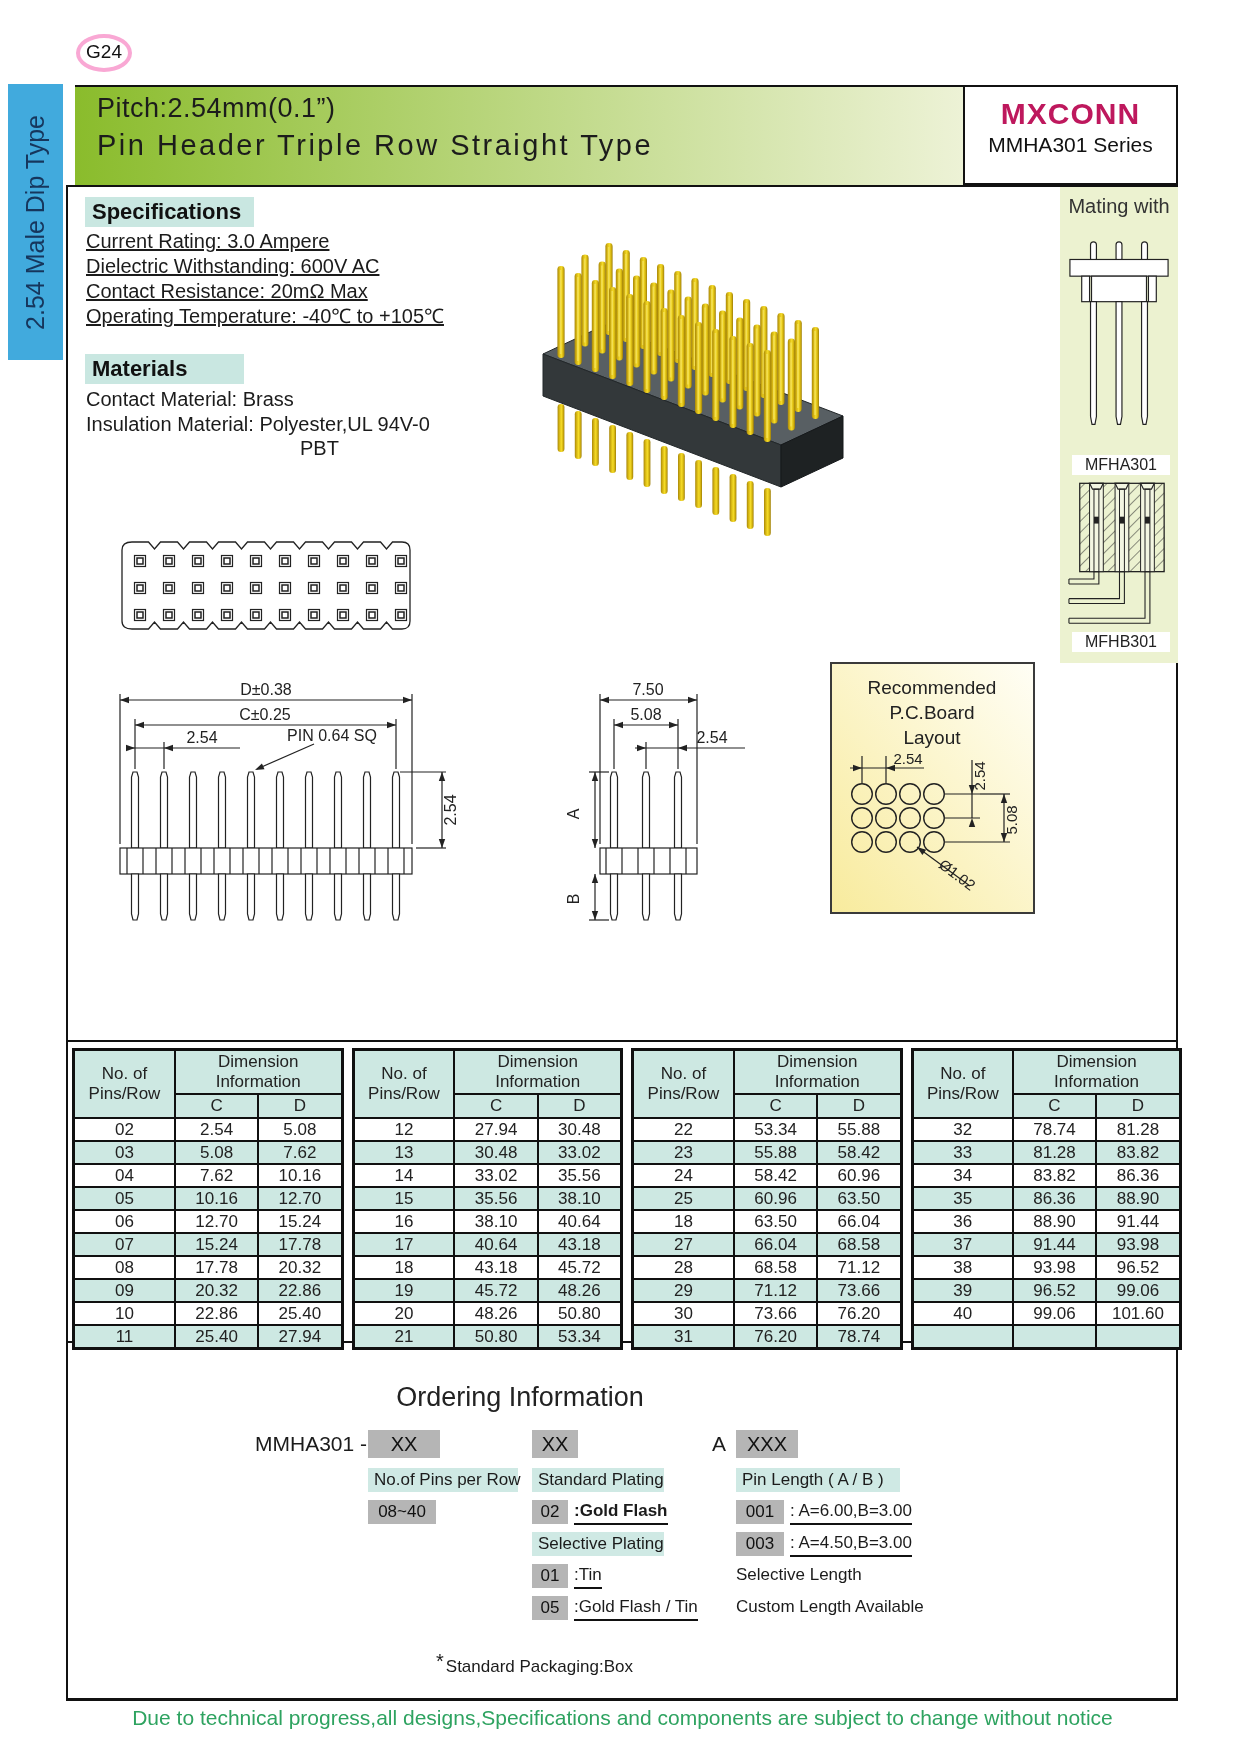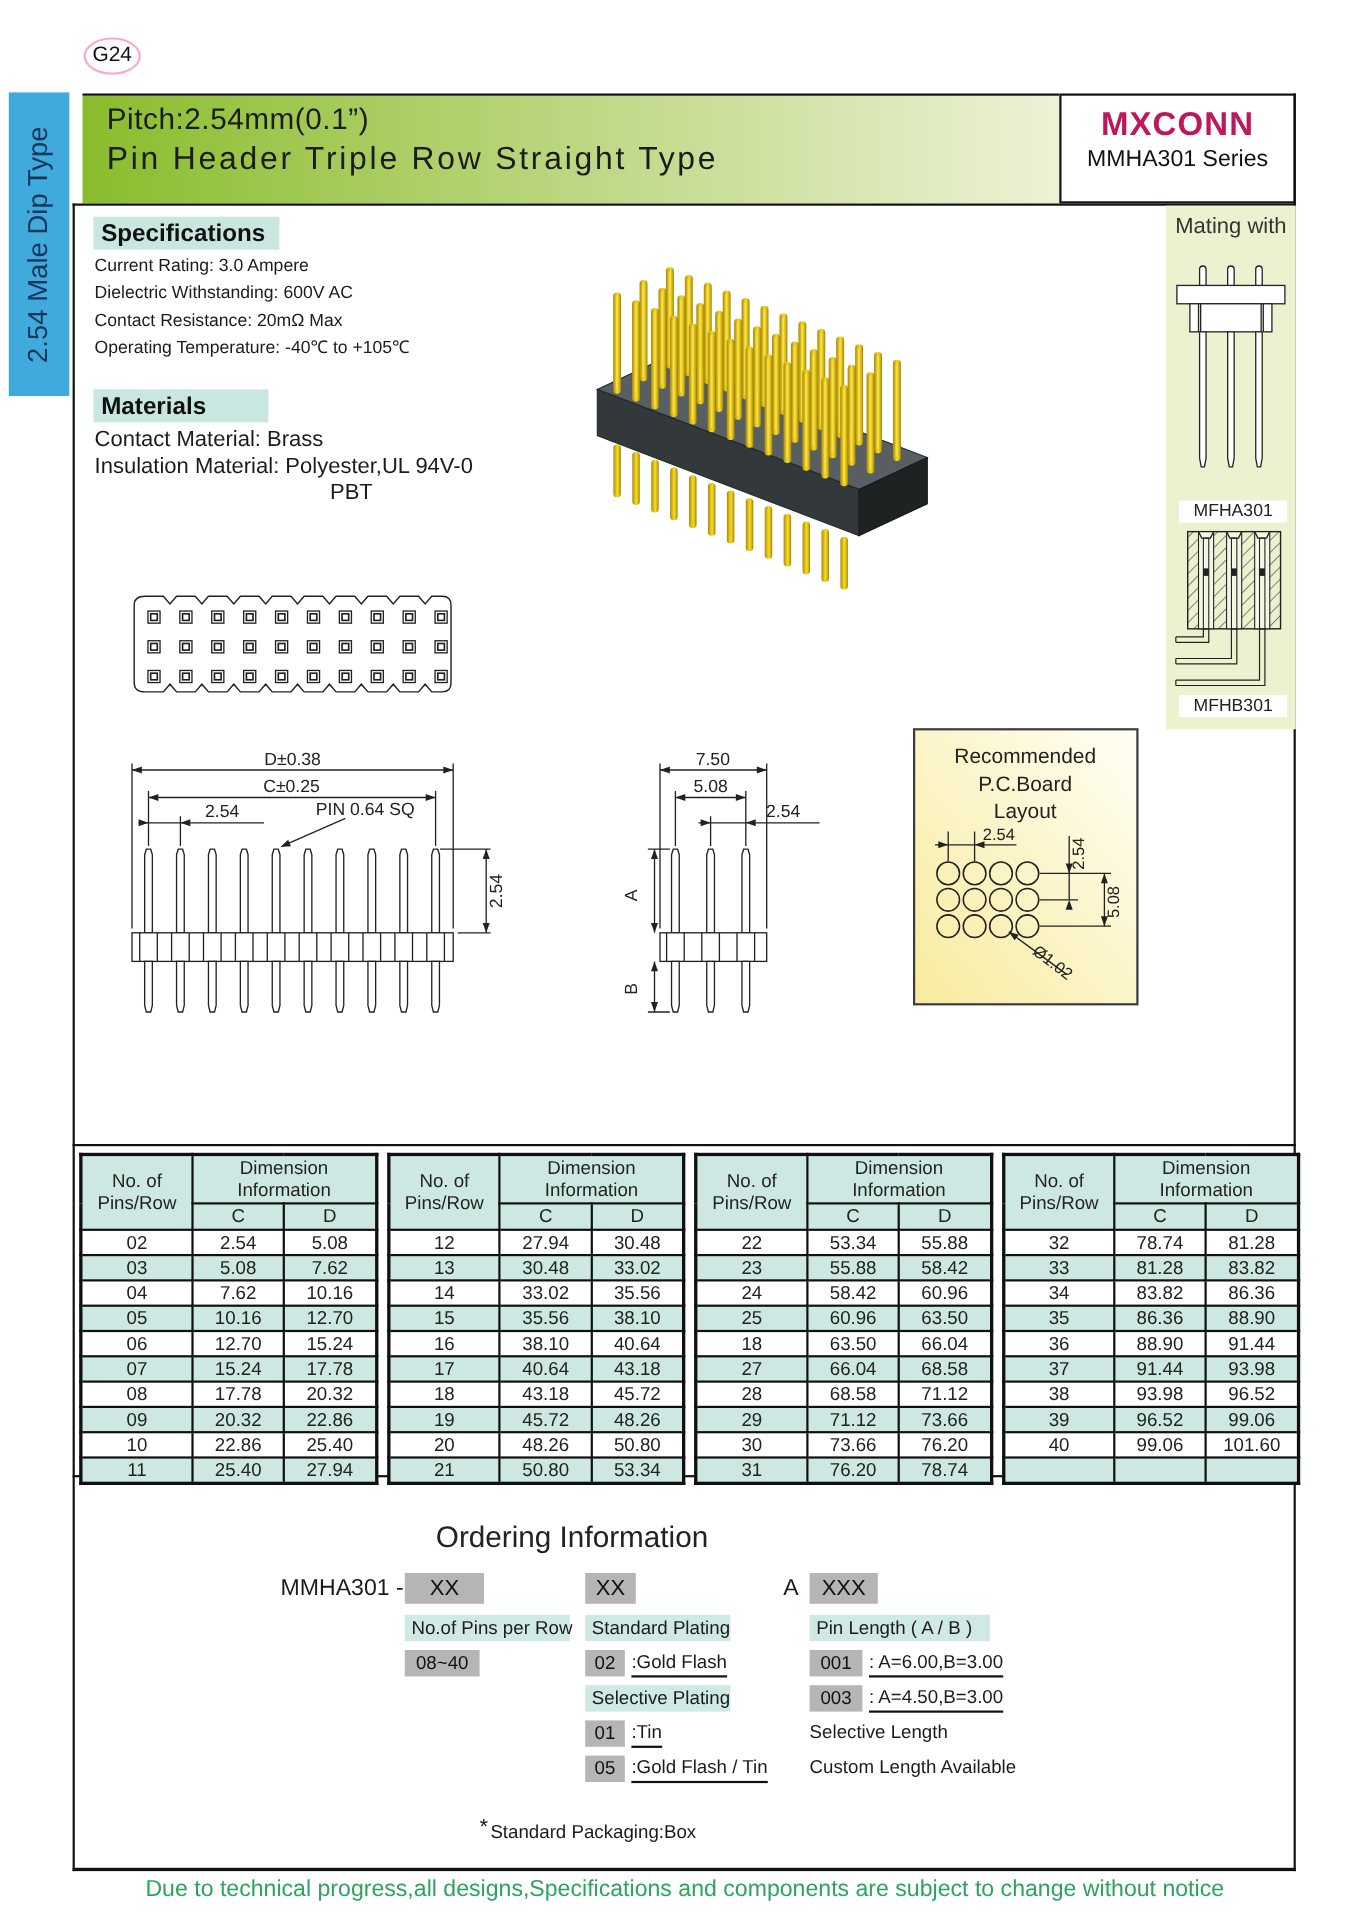--- a/index.html
+++ b/index.html
@@ -1,37 +1,37 @@
 <!DOCTYPE html>
 <html><head>
 <meta charset="utf-8">
 <style>
   html,body{margin:0;padding:0;background:#fff;font-family:"Liberation Sans",sans-serif;color:#1a1a1a;}
   .page{position:relative;width:1240px;height:1755px;background:#fff;overflow:hidden;}
   .abs{position:absolute;}
   
-  .g24{left:76px;top:34px;width:48px;height:30px;border:2px solid #f9a8d4;border-radius:50%;
+  .g24{left:76px;top:34px;width:48px;height:30px;border:4px solid #f9a8d4;border-radius:50%;
        text-align:center;line-height:28px;font-size:19px;color:#111;}
   
   .sidebar{left:8px;top:84px;width:55px;height:276px;background:#41aadd;display:flex;align-items:center;justify-content:center;}
   .sidebar span{writing-mode:vertical-rl;transform:rotate(180deg);font-size:25px;color:#16365c;white-space:nowrap;}
   
   .hbar{left:75px;top:85px;width:888px;height:100px;background:linear-gradient(to right,#8abc2c,#edf2d6);
         border-top:2px solid #111;box-sizing:border-box;padding:6px 0 0 22px;}
   .ht1{font-size:27px;color:#1c1c1c;letter-spacing:.5px;}
   .ht2{font-size:29px;color:#1c1c1c;letter-spacing:2.5px;margin-top:5px;}
   .brand{left:963px;top:85px;width:215px;height:100px;background:#fff;border:2px solid #111;box-sizing:border-box;text-align:center;}
   .brand .bx{font-size:30px;font-weight:bold;color:#be185d;margin-top:10px;letter-spacing:1px;}
   .brand .sr{font-size:21px;color:#111;margin-top:2px;}
   
   .hline{background:#111;}
   .vline{background:#111;}
   
   .teal-head{background:#c9e7e1;font-weight:bold;font-size:22px;line-height:30px;padding-left:7px;color:#111;}
-  .speclines{left:86px;top:229px;font-size:16px;line-height:25px;color:#1b1b1b;}
+  .speclines{left:86px;top:229px;font-size:20px;line-height:25px;color:#1b1b1b;text-decoration:underline;}
   .matlines{left:86px;top:387px;font-size:20px;line-height:25px;color:#1b1b1b;}
   .pbt{left:300px;top:437px;font-size:20px;color:#1b1b1b;}
   
   .mating{left:1060px;top:187px;width:118px;height:476px;background:#ecf2d0;}
   .mating .mw{position:absolute;left:0;top:8px;width:118px;text-align:center;font-size:20px;color:#333;}
   .matelabel{background:#fff;font-size:16px;color:#222;text-align:center;padding:1px 2px;}
   
   .pcbbox{left:830px;top:662px;width:205px;height:252px;border:2px solid #3a3a3a;box-sizing:border-box;
           background:linear-gradient(to top right,#f8eb9d,#fffef5);}
   
@@ -741,21 +741,21 @@
   <div class="abs graybox" style="left:368px;top:1430px;width:72px;">XX</div>
   <div class="abs graybox" style="left:532px;top:1430px;width:46px;">XX</div>
   <div class="abs ordtext" style="left:712px;top:1430px;">A</div>
   <div class="abs graybox" style="left:736px;top:1430px;width:62px;">XXX</div>
 
   <div class="abs teal-lab" style="left:368px;top:1468px;width:138px;">No.of Pins per Row</div>
   <div class="abs gray-sm" style="left:368px;top:1500px;width:68px;">08~40</div>
 
   <div class="abs teal-lab" style="left:532px;top:1468px;width:120px;">Standard Plating</div>
   <div class="abs gray-sm" style="left:532px;top:1500px;width:36px;">02</div>
-  <div class="abs udesc" style="left:574px;top:1501px;">:Gold Flash</div>
+  <div class="abs udesc" style="left:574px;top:1501px;font-weight:bold;">:Gold Flash</div>
   <div class="abs teal-lab" style="left:532px;top:1532px;width:120px;">Selective Plating</div>
   <div class="abs gray-sm" style="left:532px;top:1564px;width:36px;">01</div>
   <div class="abs udesc" style="left:574px;top:1565px;">:Tin</div>
   <div class="abs gray-sm" style="left:532px;top:1596px;width:36px;">05</div>
   <div class="abs udesc" style="left:574px;top:1597px;">:Gold Flash / Tin</div>
 
   <div class="abs teal-lab" style="left:736px;top:1468px;width:152px;">Pin Length ( A / B )</div>
   <div class="abs gray-sm" style="left:736px;top:1500px;width:48px;">001</div>
   <div class="abs udesc" style="left:790px;top:1501px;">: A=6.00,B=3.00</div>
   <div class="abs gray-sm" style="left:736px;top:1532px;width:48px;">003</div>

